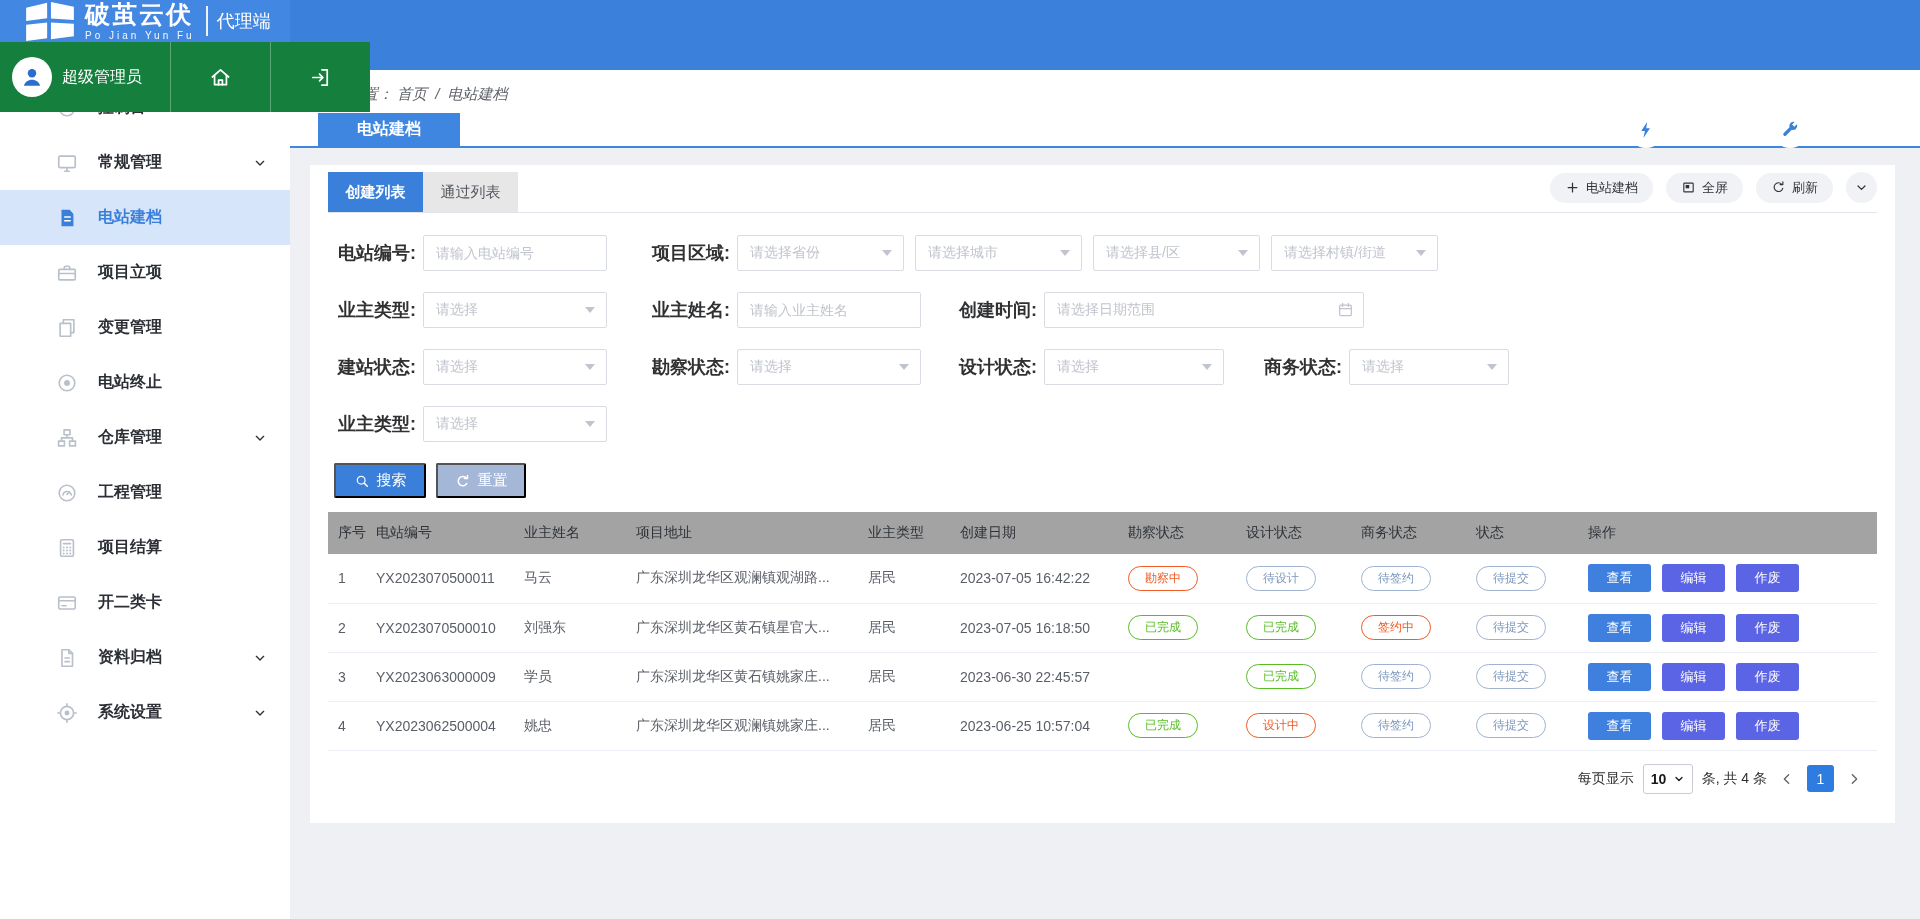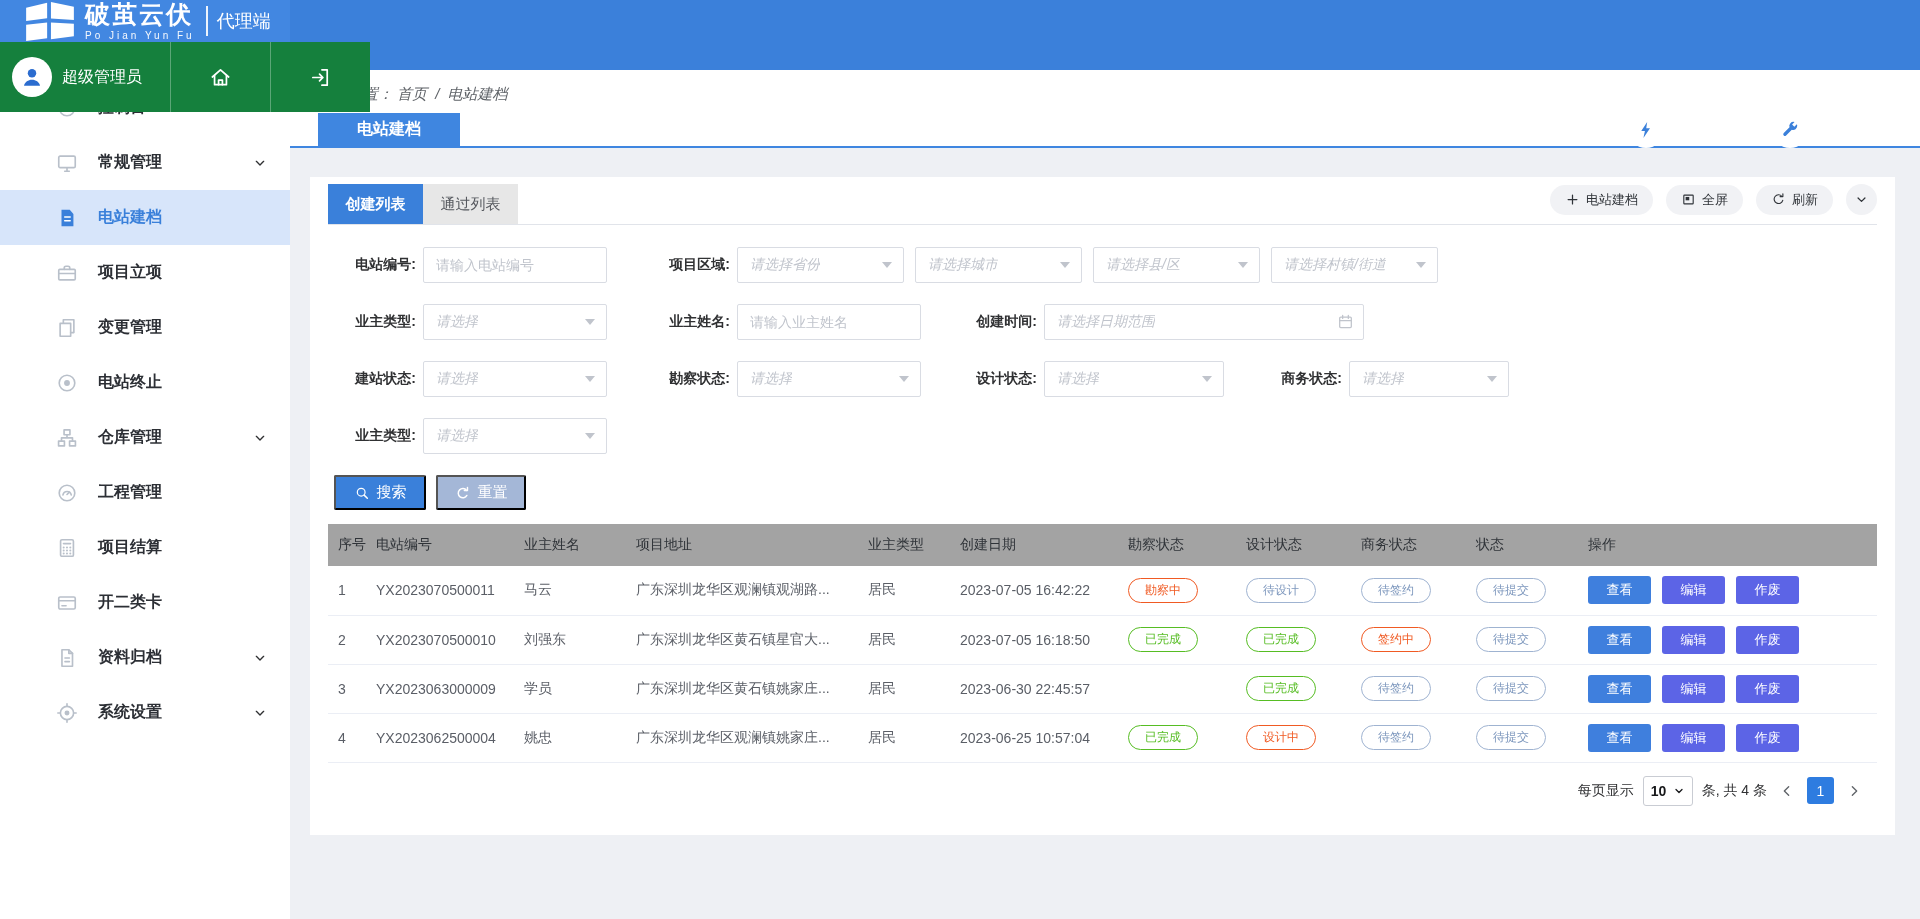--- a/index.html
+++ b/index.html
@@ -39,41 +39,41 @@
   .s-chevron svg { width:100%; height:100%; }
 
   
   .main { position:absolute; left:290px; top:70px; right:0; bottom:0; background:#eef0f4; }
   .crumb-wrap { background:#fff; height:78px; border-bottom:2px solid #3f86e0; position:relative; }
   .crumb { padding:15px 0 0 28px; font-size:15px; color:#5f6368; }
   .crumb span { margin-right:4px;font-style:italic; }
   .crumb .crumb-home { cursor:pointer; }
   .page-tab { position:absolute; left:28px; bottom:0; width:142px; height:33px; background:#3f86e0; color:#fff; font-size:16px; font-weight:bold; display:flex; align-items:center; justify-content:center; cursor:pointer; }
 
-  .content { padding:29px 25px 0 20px; }
+  .content { padding:17px 25px 0 20px; }
   .card { background:#fff; height:658px; padding:0 18px; position:relative; }
 
   .tabs-row { height:48px; border-bottom:1px solid #e1e4ea; display:flex; align-items:flex-end; position:relative; }
   .ltab { width:95px; height:40px; display:flex; align-items:center; justify-content:center; font-size:15px; cursor:pointer; }
   .ltab.active { background:#3a80da; color:#fff; font-weight:bold; }
   .ltab.inactive { background:#e7e7e7; color:#55585e; }
   .toolbar { position:absolute; right:0; bottom:9px; display:flex; align-items:center; gap:13px; }
   .tbtn { height:30px; background:#f1f2f5; border-radius:15px; display:inline-flex; align-items:center; gap:6px; padding:0 15px; font-size:13px; color:#2f3338; cursor:pointer; }
   .tbtn svg { width:15px; height:15px; }
   .tbtn-circle { width:31px; height:31px; border-radius:50%; padding:0; justify-content:center; }
 
   
   .filters { padding-top:22px; }
   .f-row { display:flex; align-items:center; height:36px; margin-bottom:21px; }
   .f-group { display:flex; align-items:center; }
-  .f-label { width:88px; text-align:right; font-size:14px; font-weight:bold; color:#303133; margin-right:7px; flex:none; white-space:nowrap; }
+  .f-label { width:88px; text-align:right; font-size:18px; font-weight:bold; color:#303133; margin-right:7px; flex:none; white-space:nowrap; }
   .ctl { height:36px; border:1px solid #d9dce3; border-radius:2px; background:#fff; position:relative; display:flex; align-items:center; padding:0 12px; font-size:14px; color:#c0c4cc; }
   input.ctl { outline:none; }
   input.ctl::placeholder { color:#c0c4cc; }
-  .ctl .ph { white-space:nowrap; overflow:hidden;font-style:italic; }
+  .ctl .ph { white-space:nowrap; overflow:hidden; }
   .caret { position:absolute; right:11px; top:50%; transform:translateY(-50%); width:0; height:0; border-left:5px solid transparent; border-right:5px solid transparent; border-top:6px solid #c0c4cc; }
   .cal-icon { position:absolute; right:9px; top:50%; transform:translateY(-50%); width:17px; height:17px; color:#c0c4cc; }
   .cal-icon svg { width:100%; height:100%; }
 
   .actions { display:flex; margin-top:11px; padding-left:6px; }
   .btn { height:35px; display:inline-flex; align-items:center; justify-content:center; gap:7px; color:#fff; font-size:15px; border-radius:2px; cursor:pointer; }
   .btn svg { width:16px; height:16px; }
   .btn-search { width:92px; background:#3a80da; }
   .btn-reset { width:90px; background:#a4b7d7; margin-left:10px; }
 

